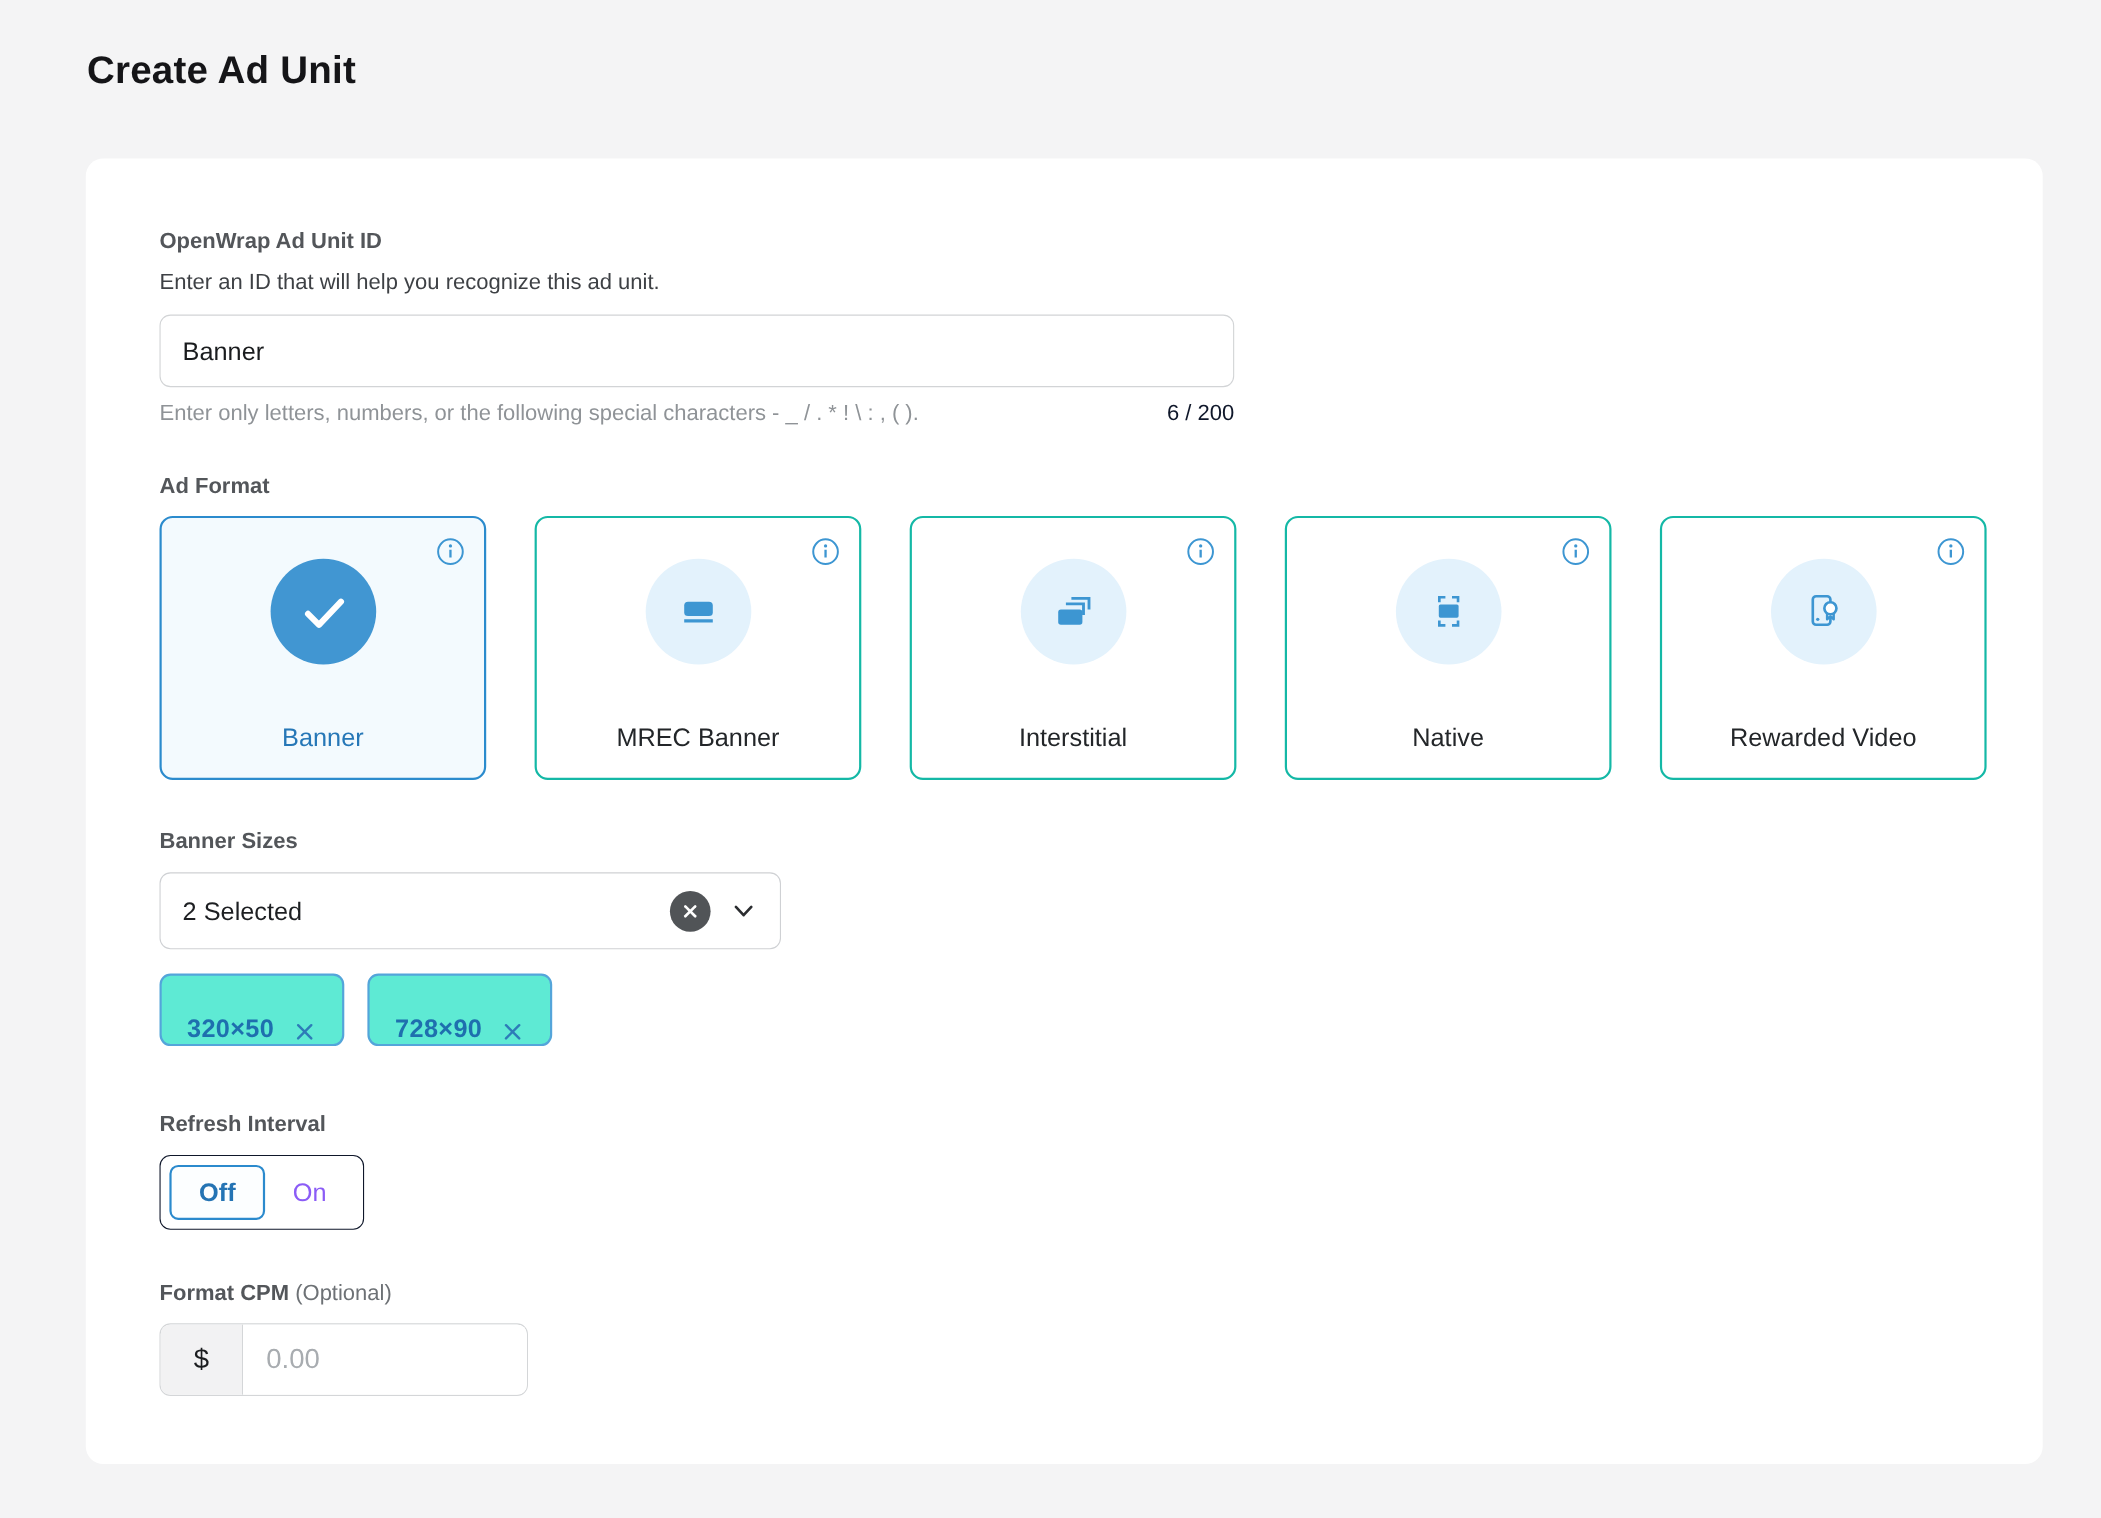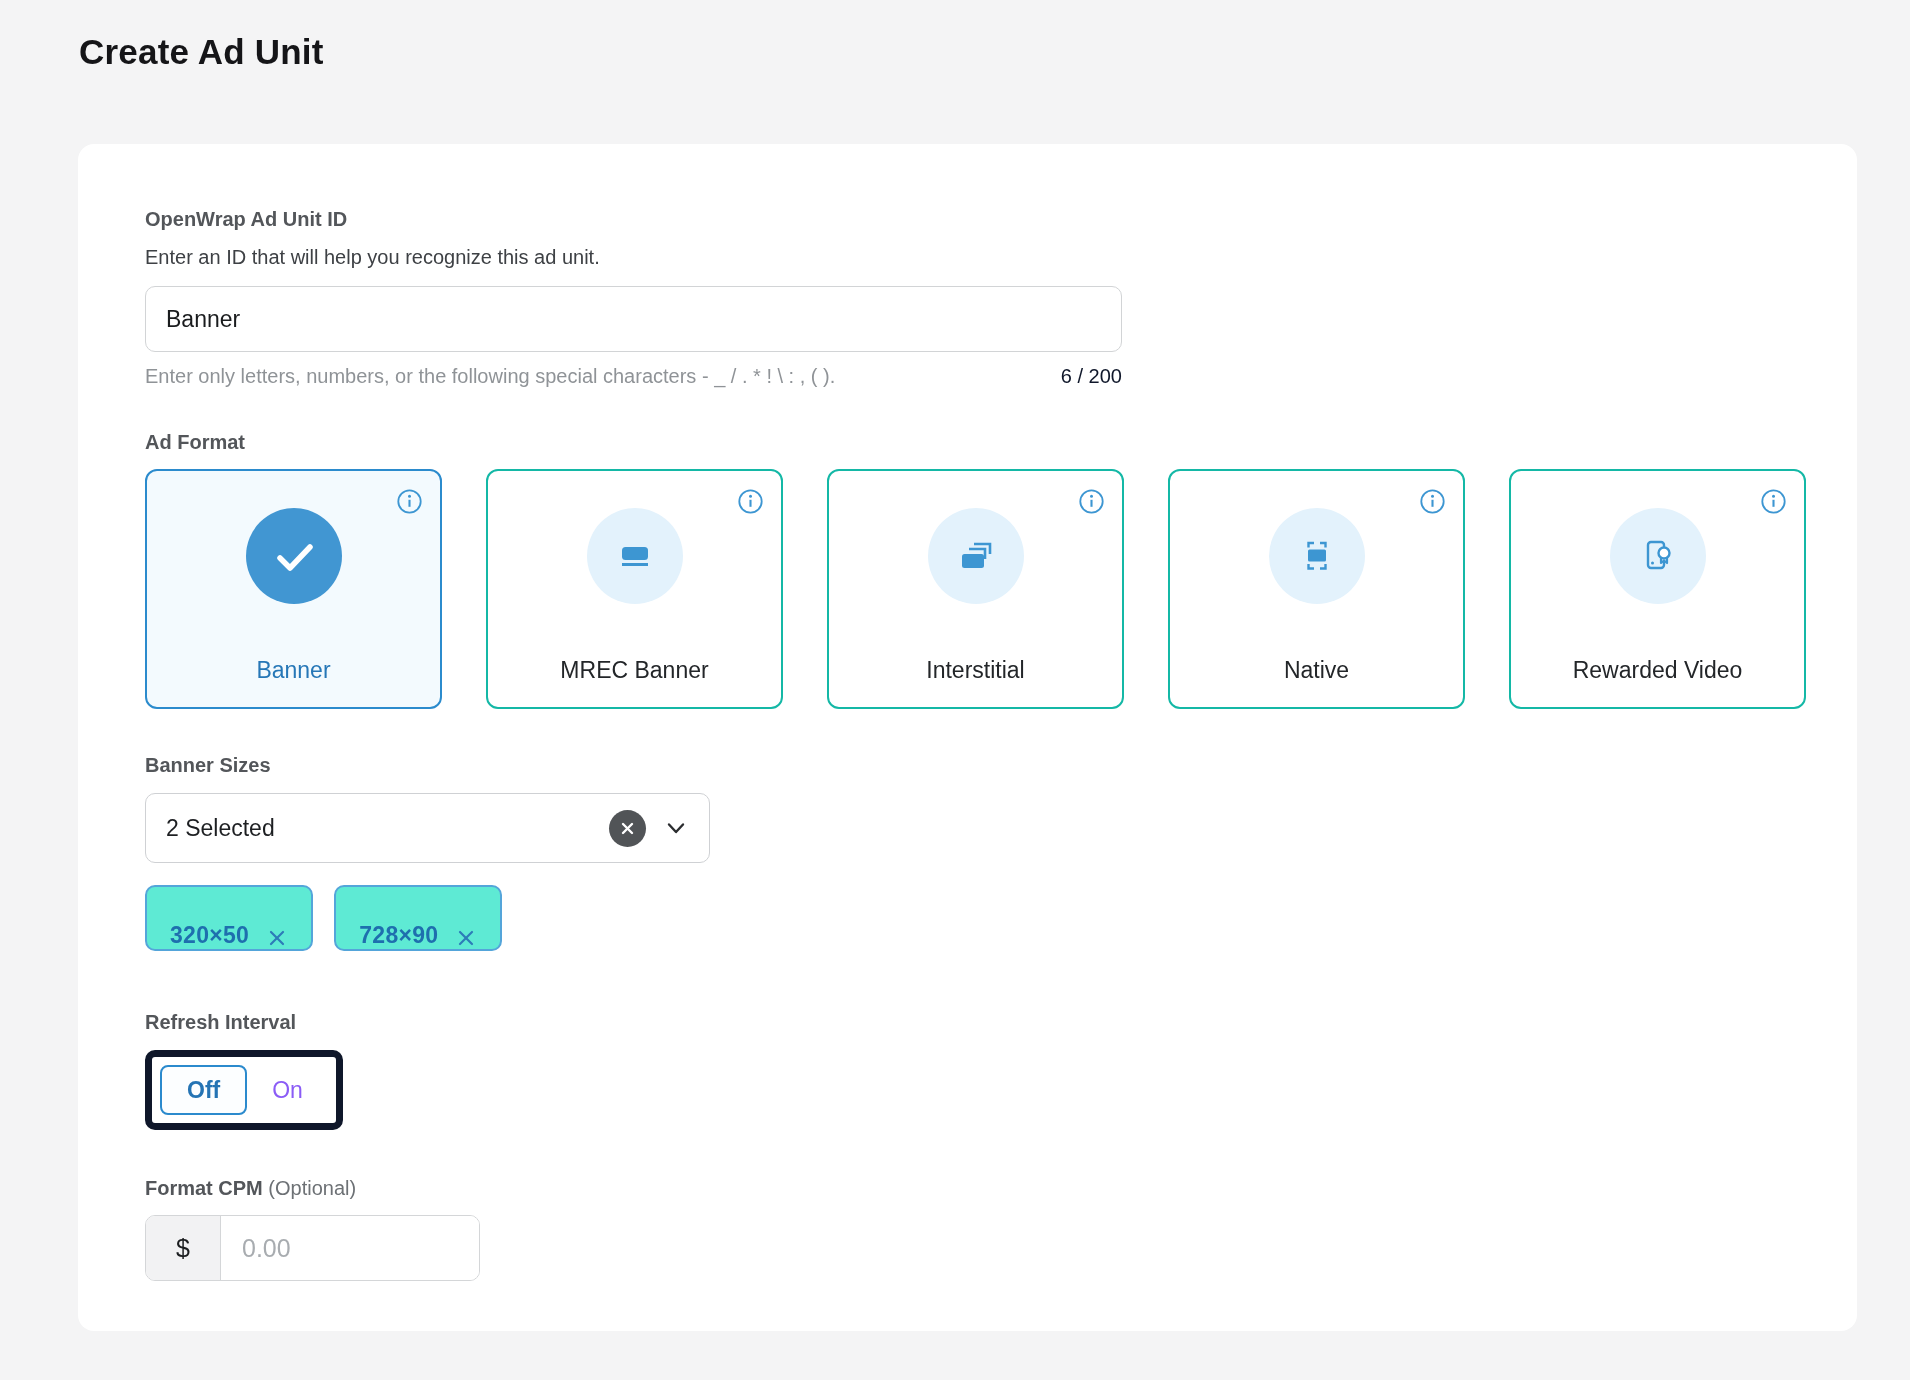--- a/index.html
+++ b/index.html
@@ -4,21 +4,21 @@
 <style>
   html,body{margin:0;padding:0;}
   body{
     width:1910px;height:1380px;position:relative;
     background:#f4f4f5;
     font-family:"Liberation Sans", sans-serif;
     color:#1a1c1e;
     -webkit-font-smoothing:antialiased;
   }
   .page-title{
-    position:absolute;left:79px;top:32px;
+    position:absolute;left:79px;top:44px;
     font-size:35px;font-weight:700;color:#151518;letter-spacing:.2px;
   }
   .card{
     position:absolute;left:78px;top:144px;width:1779px;height:1187px;
     background:#ffffff;border-radius:16px;
   }
   .card-content{padding:64px 0 0 67px;}
 
   .section-label{font-size:20px;font-weight:700;color:#53565a;}
   .section-desc{font-size:20px;color:#3e4145;margin-top:15px;}
@@ -70,21 +70,21 @@
   .chip{
     height:66px;box-sizing:border-box;border:2px solid #54a5da;background:#5eead4;
     border-radius:10px;display:flex;align-items:flex-end;padding:0 23px;gap:17px;
   }
   .chip-label{font-size:23px;font-weight:700;color:#1e6fae;letter-spacing:.3px;}
   .chip-x{display:flex;align-items:center;cursor:pointer;background:none;border:none;padding:0;}
 
   .refresh{margin-top:60px;}
   .toggle-group{
     margin-top:16px;display:inline-flex;align-items:center;box-sizing:border-box;
-    border:7px solid #0f172a;border-radius:10px;padding:8px;background:#fff;
+    border:1px solid #0f172a;border-radius:10px;padding:8px;background:#fff;
   }
   .toggle-option{
     height:50px;box-sizing:border-box;padding:0 25px;display:flex;align-items:center;
     font-size:23px;color:#8b5cf6;border:none;background:transparent;border-radius:8px;
     font-family:"Liberation Sans", sans-serif;cursor:pointer;
   }
   .toggle-option.selected{
     border:2px solid #2b8acd;color:#2574b4;font-weight:700;background:#fcfeff;
   }
 

